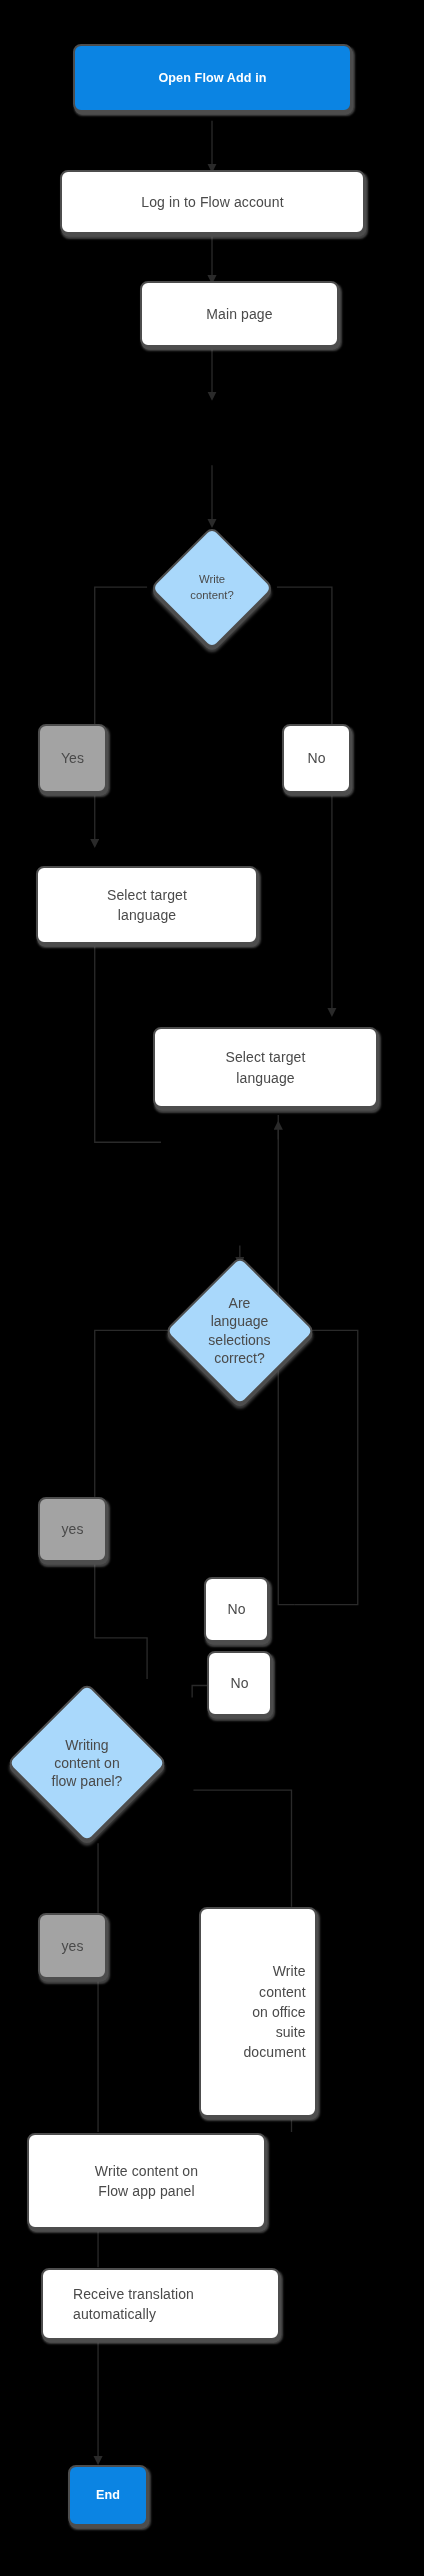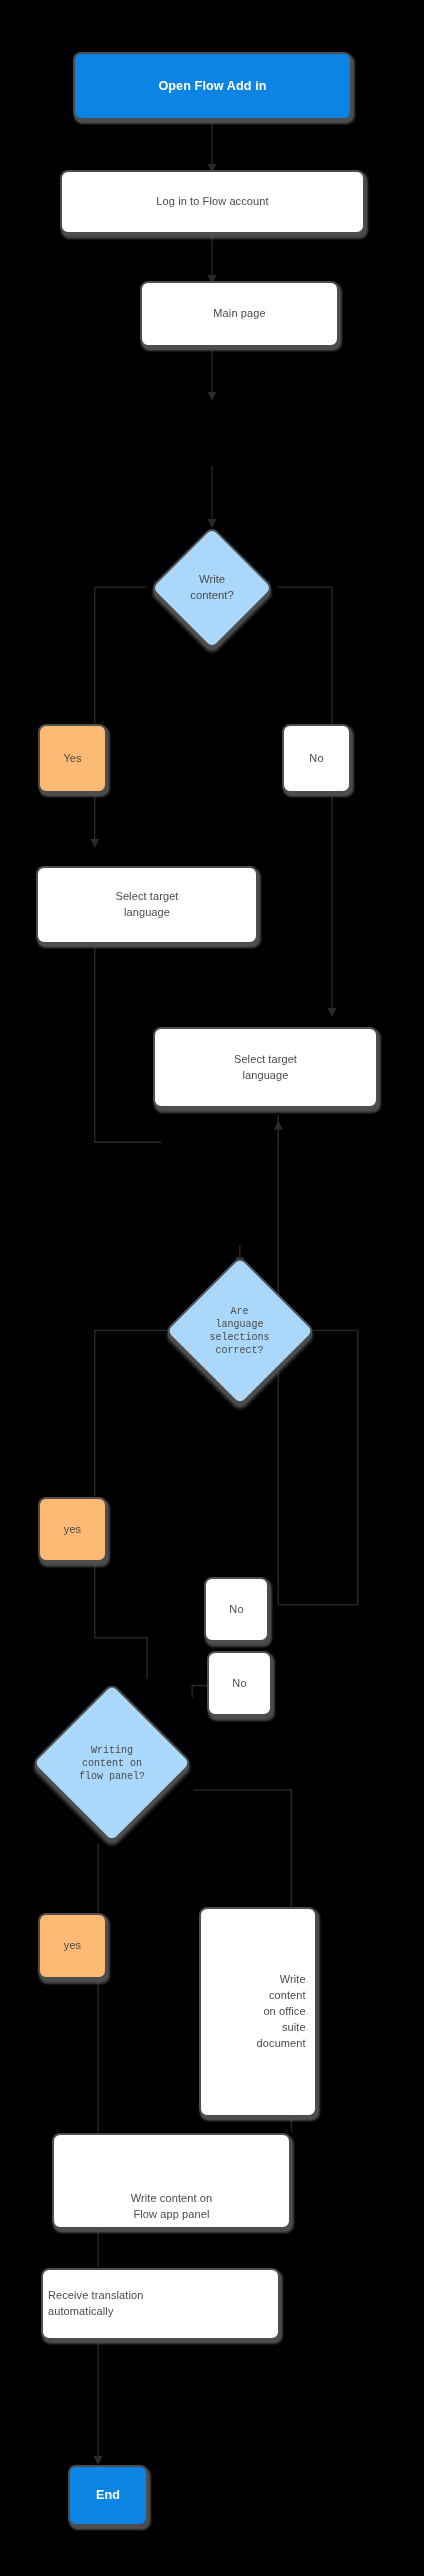--- a/index.html
+++ b/index.html
@@ -38,37 +38,37 @@
     position: absolute;
     z-index: 2;
     display: flex;
     align-items: center;
     justify-content: center;
     text-align: center;
     border: 2px solid #4d4d4d;
     border-radius: 8px;
     background: #ffffff;
     color: #4a4a4a;
-    font-size: 11px;
+    font-size: 14px;
     line-height: 1.45;
     letter-spacing: 0.1px;
     padding: 4px 6.6px;
     box-shadow: 1.3px 2.7px 0 0 #4d4d4d, 2px 3.3px 2px 0.7px rgba(120,120,120,.55);
   }
 
   .node.terminal {
     background: #0b84e3;
     color: #ffffff;
     font-weight: bold;
     font-size: 12.6px;
     border-color: #4d4d4d;
   }
 
   .node.gray {
-    background: #fdba74;
+    background: #a3a3a3;
   }
 
   .node.align-right { justify-content: flex-end; text-align: right; }
   .node.align-left  { justify-content: flex-start; text-align: left; }
 
   
   .diamond {
     position: absolute;
     z-index: 2;
   }
@@ -90,21 +90,21 @@
     display: flex;
     align-items: center;
     justify-content: center;
     text-align: center;
     color: #4a4a4a;
     font-size: 11.3px;
     line-height: 1.35;
     white-space: pre-line;
     z-index: 3;
   }
-  .diamond.tight .dlabel { font-size: 10px; line-height: 1.3; font-family: Liberation Mono, monospace; }
+  .diamond.tight .dlabel { font-size: 14px; line-height: 1.3; }
 
   .edge-line { stroke: #2a2a2a; stroke-width: 2; fill: none; }
   .edge-head { fill: #2a2a2a; }
 </style>
 </head>
 <body>
 
 <div id="canvas">
 
   <svg id="edges" viewBox="0 0 640 3884" width="424" height="2576">
@@ -152,21 +152,21 @@
 
     <path class="edge-line" d="M 148 2985 L 148 3216"></path>
 
     <path class="edge-line" d="M 440 3193 L 440 3216"></path>
 
     <path class="edge-line" d="M 148 3360 L 148 3420"></path>
 
     <path class="edge-line" marker-end="url(#arrow)" d="M 148 3528 L 148 3716"></path>
   </svg>
 
-  <div class="node terminal" style="left:73px; top:52px; width:279px; height:68px;">
+  <div class="node terminal" style="left:73px; top:44px; width:279px; height:68px;">
     <span>Open Flow Add in</span>
   </div>
 
   <div class="node" style="left:60px; top:170px; width:305px; height:64px;">
     <span>Log in to Flow account</span>
   </div>
 
   <div class="node" style="left:116px; top:281px; width:199px; height:66px;margin-left:24px;">
     <span>Main page</span>
   </div>
@@ -210,45 +210,45 @@
   </div>
 
   <div class="node" style="left:204px; top:1577px; width:65px; height:65px;">
     <span>No</span>
   </div>
 
   <div class="node" style="left:207px; top:1651px; width:65px; height:65px;">
     <span>No</span>
   </div>
 
-  <div class="diamond tight" style="left:30px; top:1681px; width:164px; height:164px;">
+  <div class="diamond tight" style="left:5px; top:1681px; width:164px; height:164px;">
     <div class="shape" style="width:114px; height:114px;"></div>
     <div class="dlabel">Writing
 content on
 flow panel?</div>
   </div>
 
   <div class="node gray" style="left:38px; top:1913px; width:69px; height:66px;">
     <span>yes</span>
   </div>
 
   <div class="node align-right" style="left:199px; top:1907px; width:118px; height:210px; white-space:pre-line; padding-right:9.3px;">
     <span>Write
 content
 on office
 suite
 document</span>
   </div>
 
-  <div class="node" style="left:52px; top:2133px; width:239px; height:96px; white-space:pre-line;align-items:flex-end;">
+  <div class="node" style="left:27px; top:2133px; width:239px; height:96px; white-space:pre-line;">
     <span>Write content on
 Flow app panel</span>
   </div>
 
-  <div class="node align-left" style="left:41px; top:2268px; width:239px; height:72px; white-space:pre-line; padding-left:5px;">
+  <div class="node align-left" style="left:41px; top:2268px; width:239px; height:72px; white-space:pre-line; padding-left:30px;">
     <span>Receive translation
 automatically</span>
   </div>
 
   <div class="node terminal" style="left:68px; top:2465px; width:80px; height:61px;">
     <span>End</span>
   </div>
 
 </div>
 

